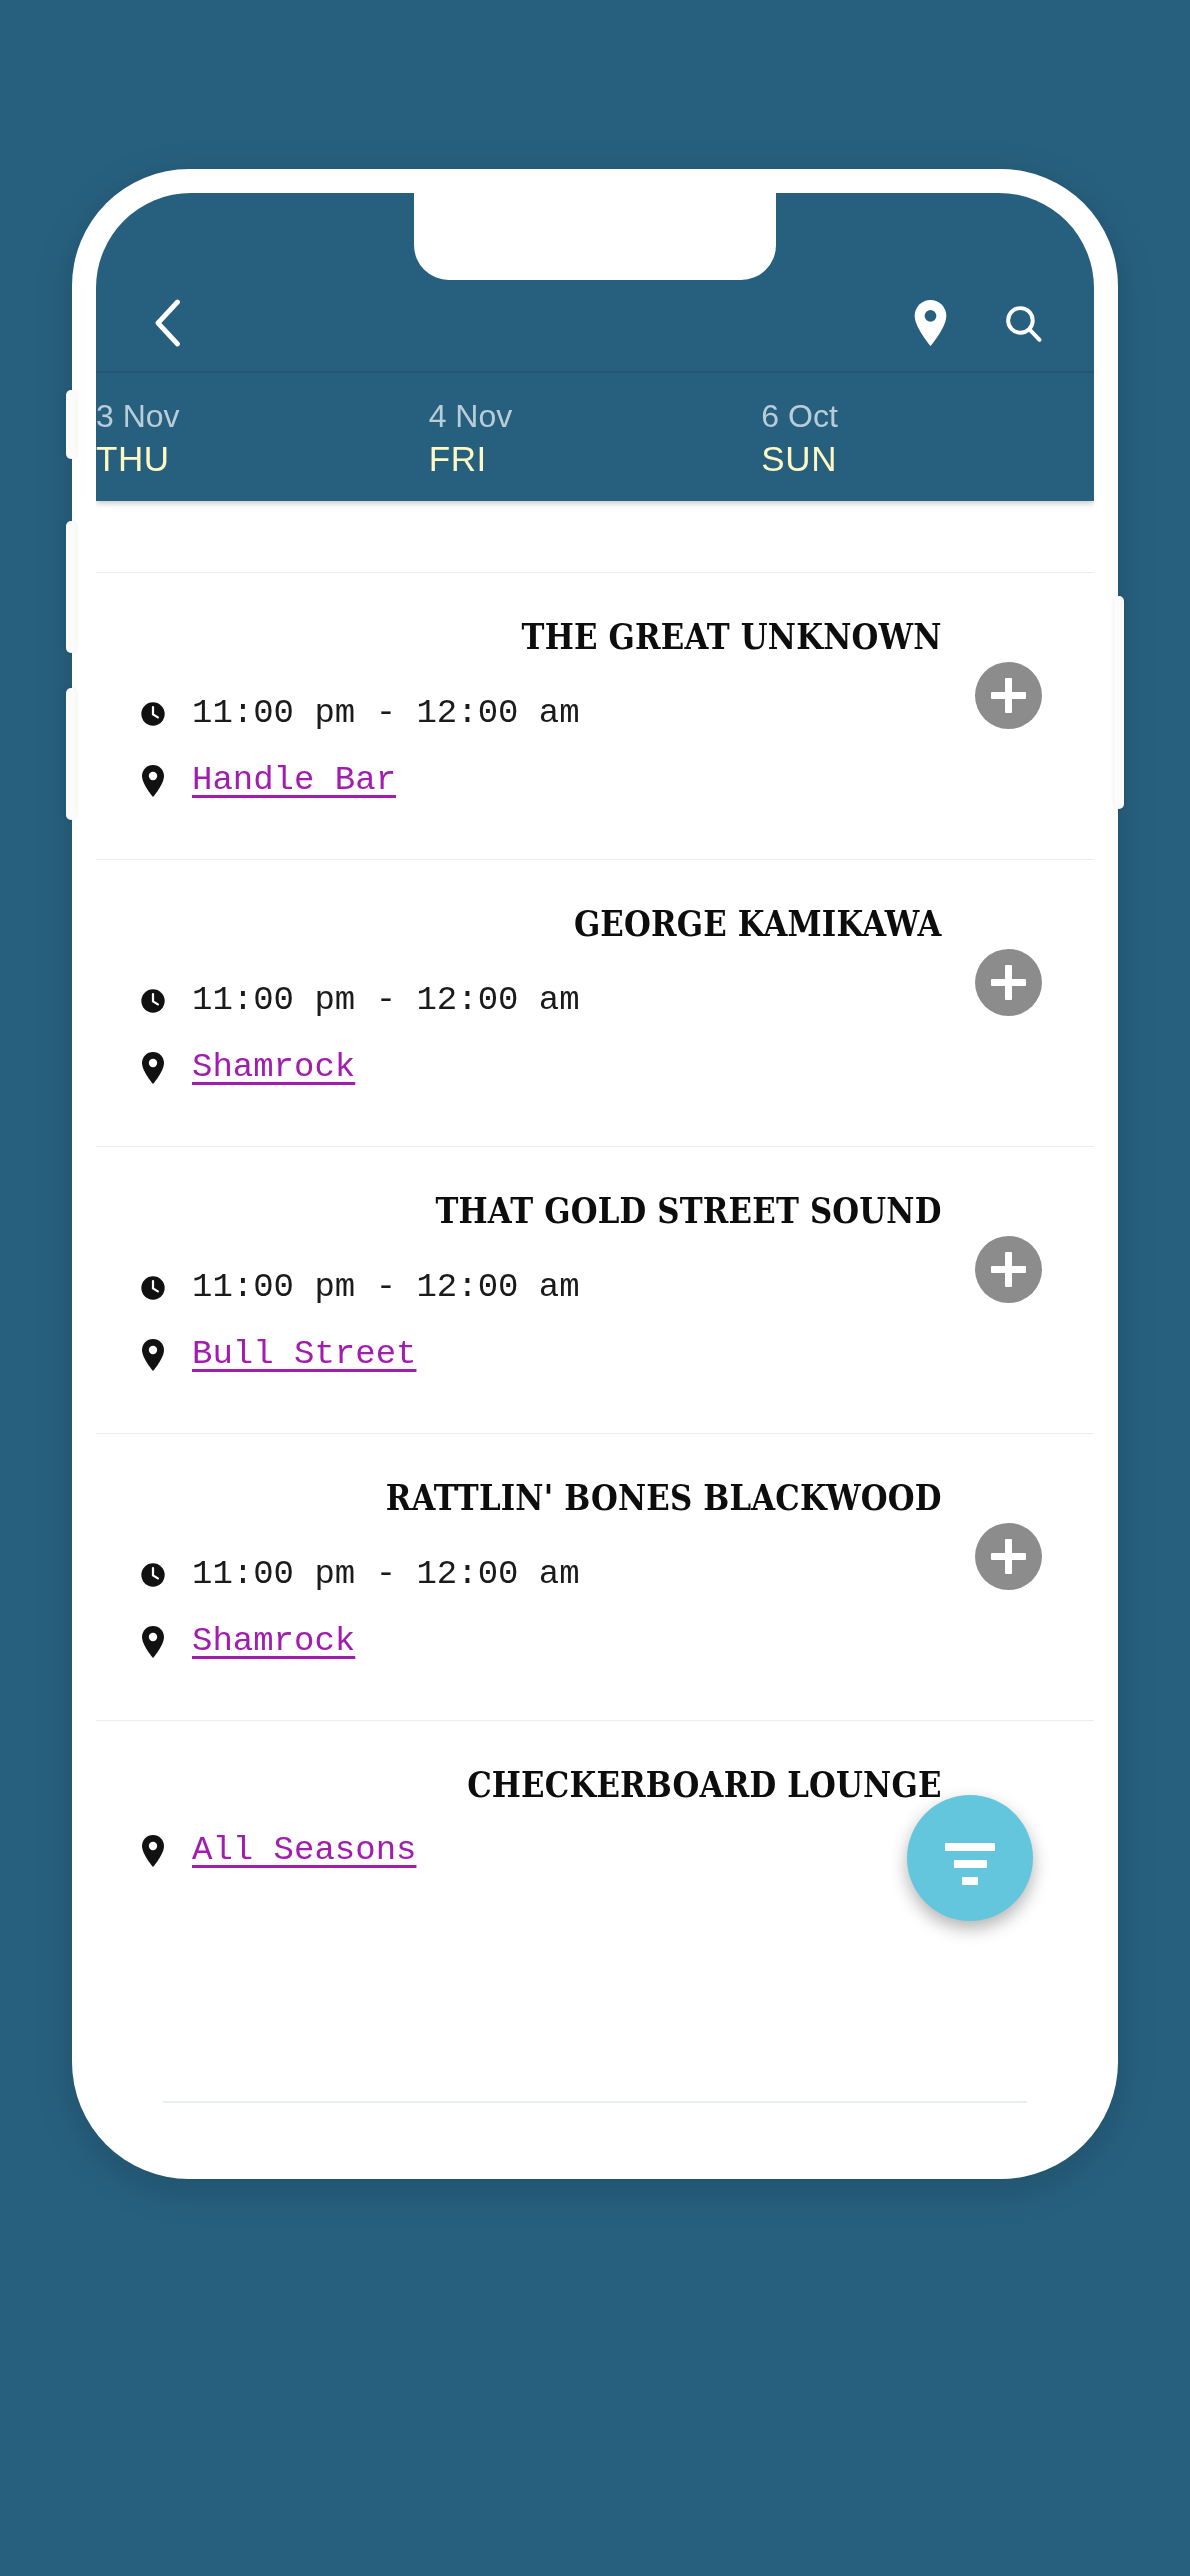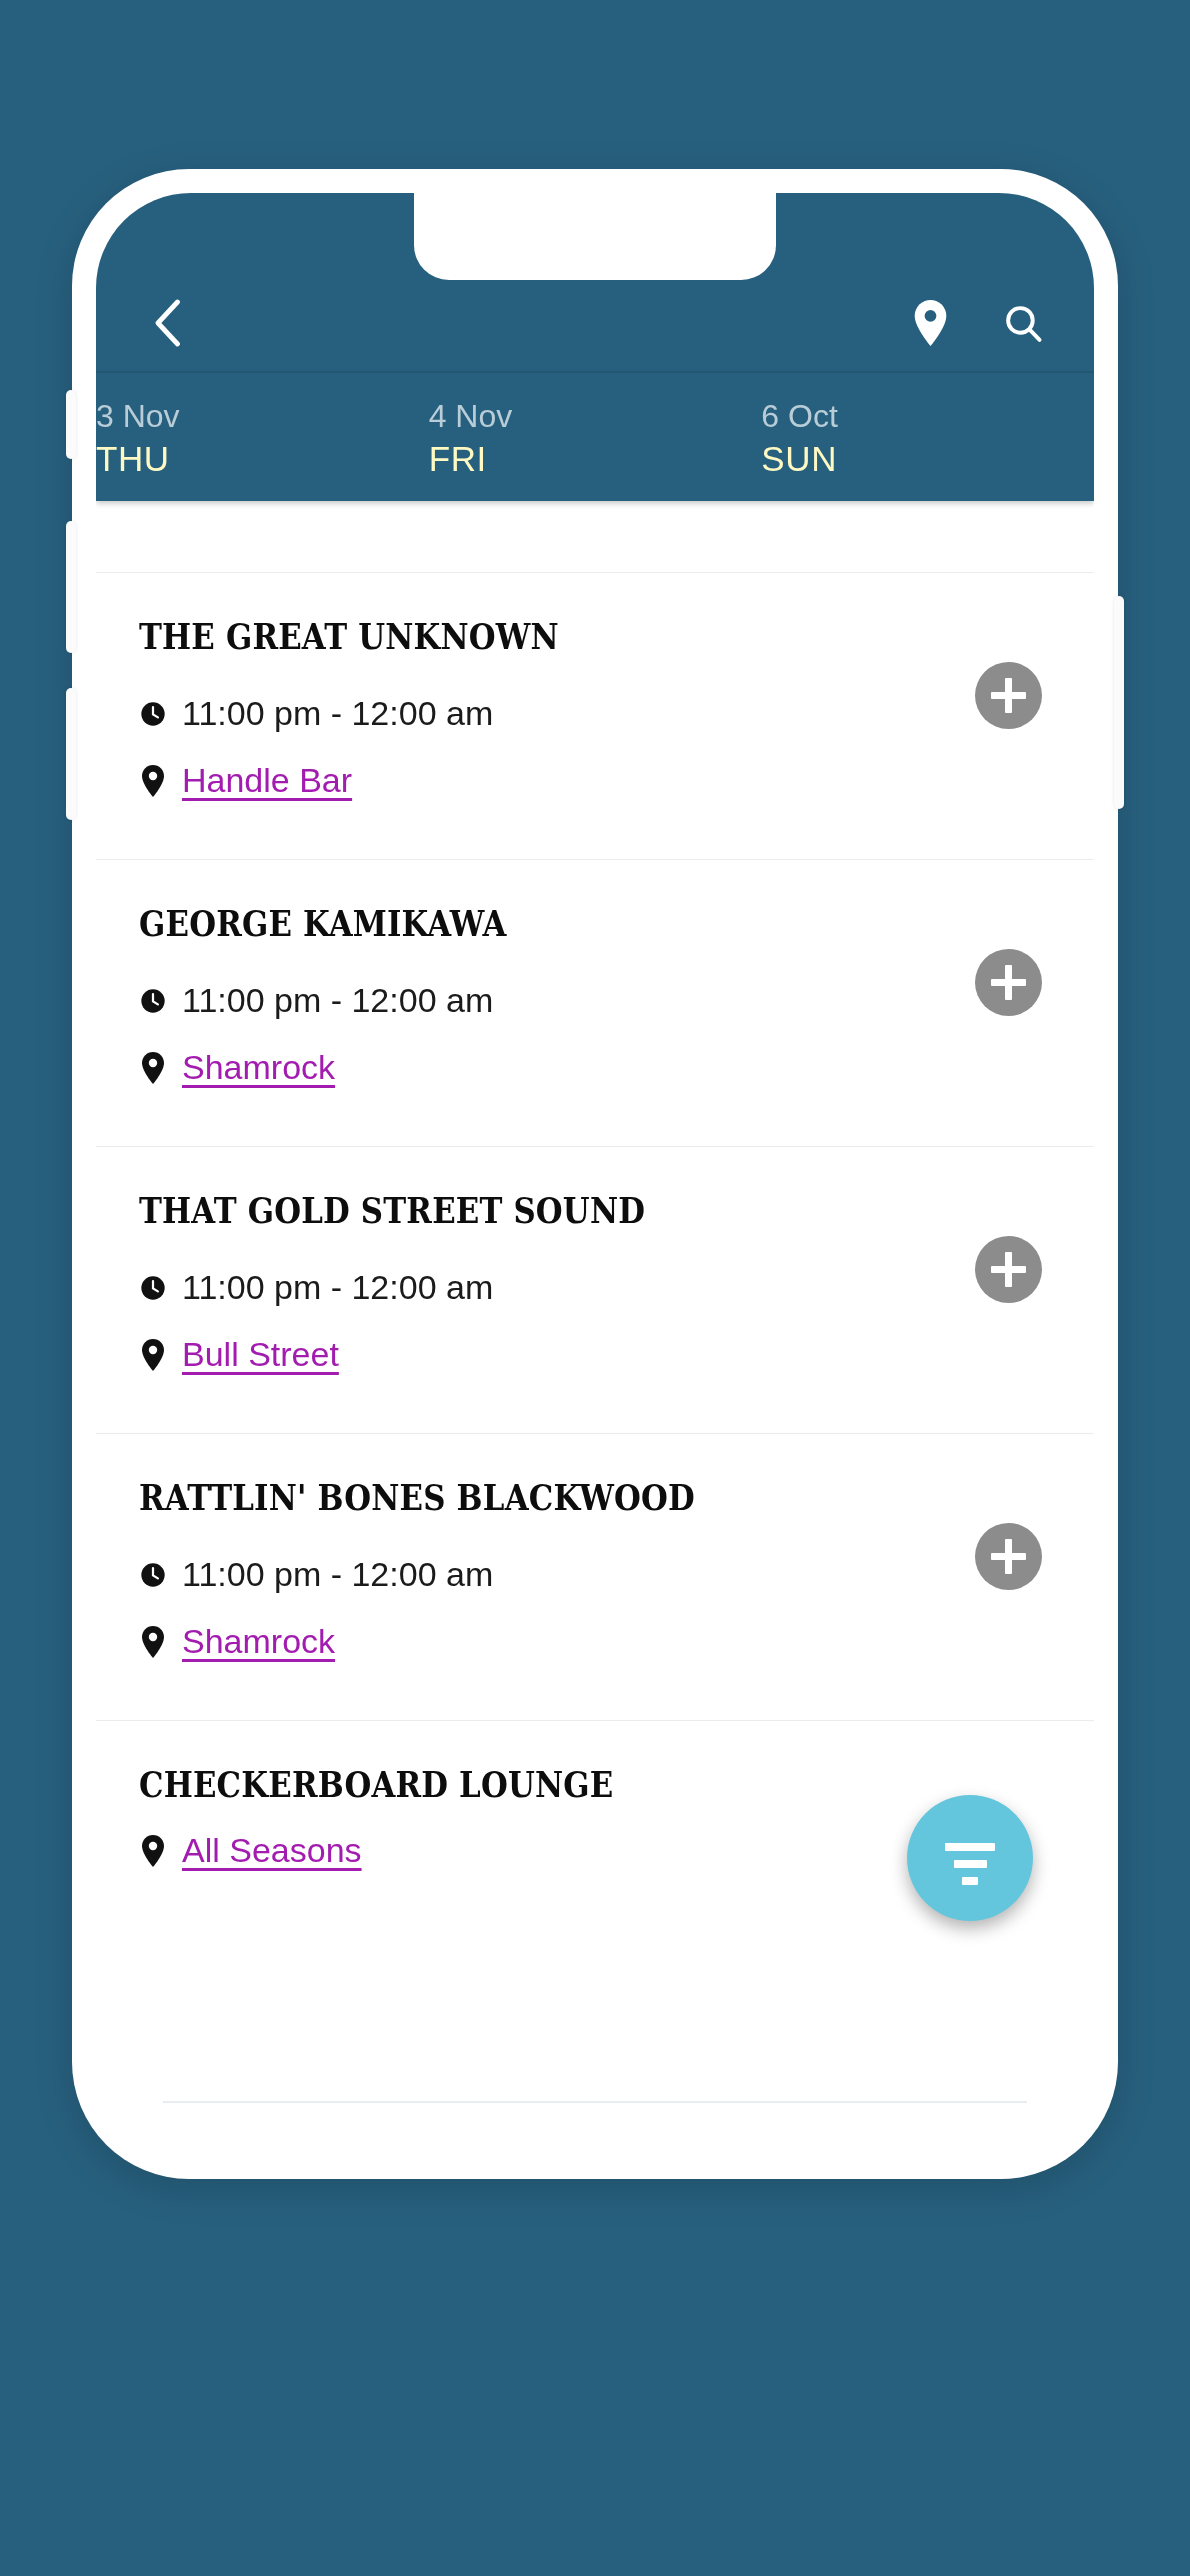--- a/index.html
+++ b/index.html
@@ -148,39 +148,41 @@
     left:0; top:119px;
     width:100%;
   }
 
   .card{
     position:relative;
     border-top:1.9px solid #ececec;
     padding:43px 43px 57px 43px;
     min-height:260px;
     background:#fff;
+    text-align:right;
   }
   .card:first-child{ border-top:none; }
 
   .card-title{
     font-family:"DejaVu Serif", serif;
     font-weight:700;
     font-size:35px;
     line-height:41px;
     letter-spacing:0.2px;
     color:#0d0d0d;
     transform:scaleX(.88);
     transform-origin:left center;
     white-space:nowrap;
   }
   .meta-row{
     display:flex;
     align-items:center;
-    gap:15px;
+    gap:25px;
     margin-top:24px;
+    font-family:Liberation Mono, monospace;
   }
   .meta-row.first{ margin-top:35px; }
   .meta-text{
     font-size:34px;
     line-height:43px;
     color:#1b1b1b;
   }
   .venue-link{
     font-size:34px;
     line-height:43px;

